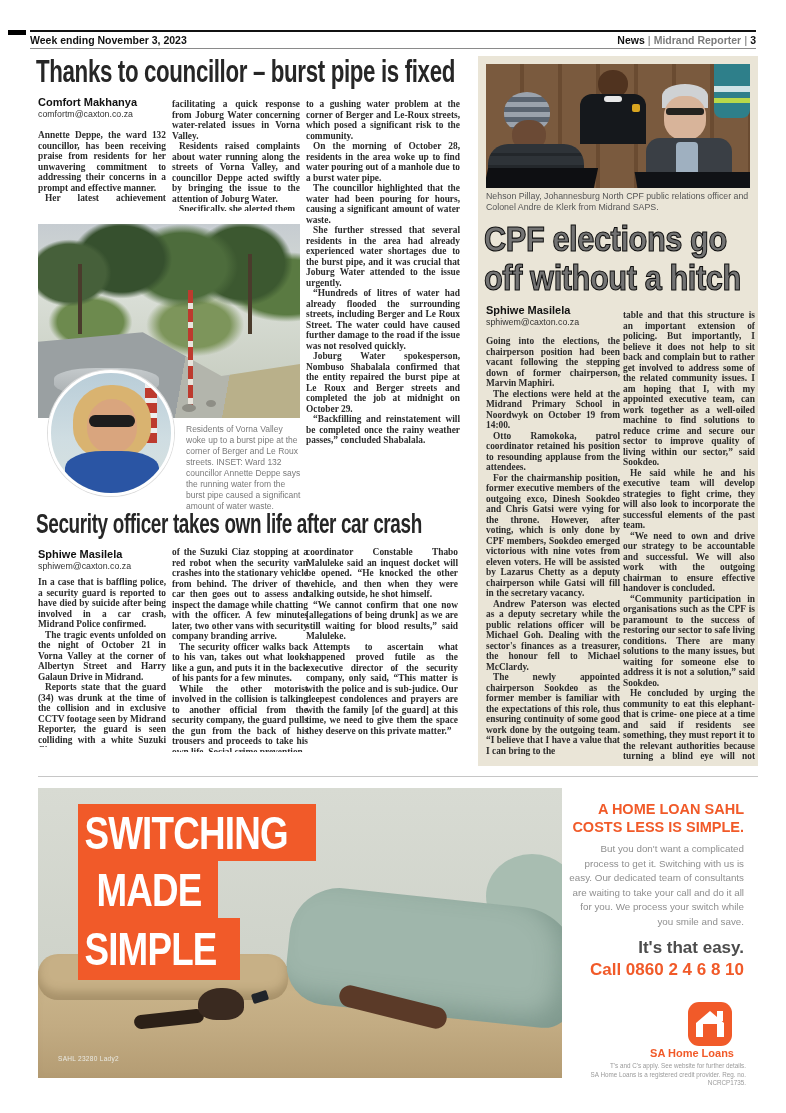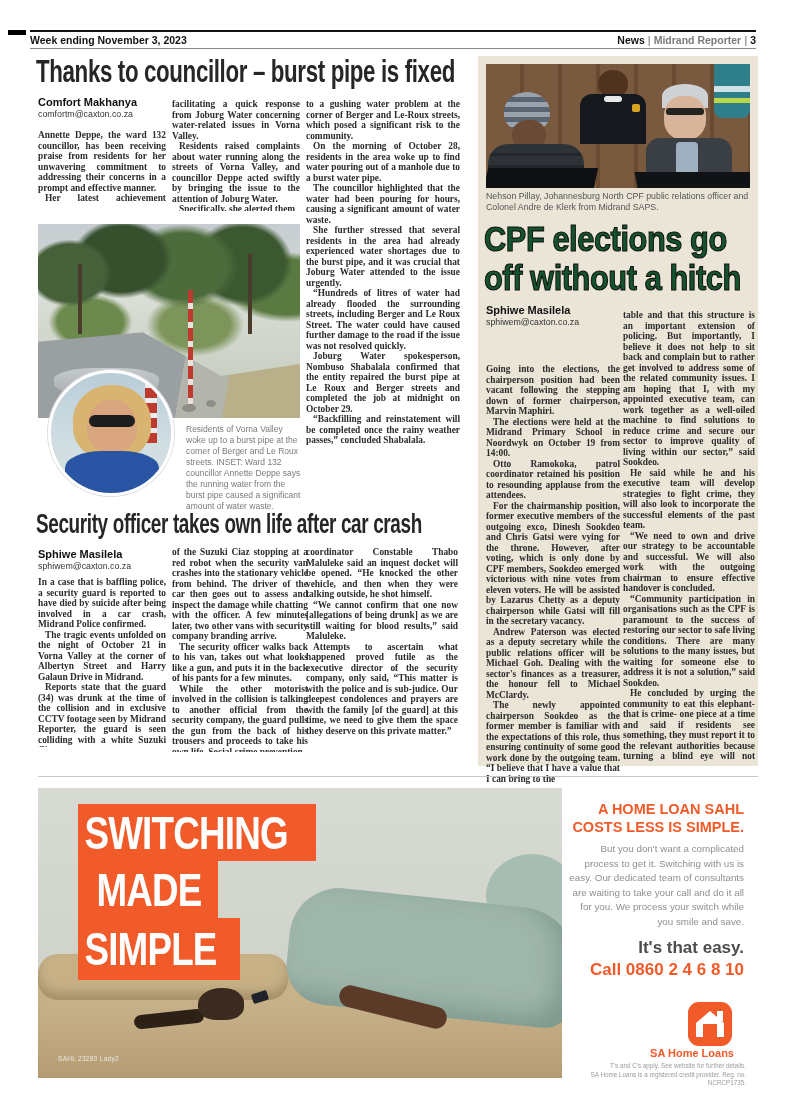--- a/index.html
+++ b/index.html
@@ -11,21 +11,21 @@
   .edge-mark{left:8px;top:30px;width:18px;height:5px;background:#000;}
   .hdr{left:30px;top:30px;width:726px;height:16px;border-top:2px solid #111;border-bottom:1px solid #8a8a8a;
        display:flex;justify-content:space-between;align-items:center;font-size:10.5px;font-weight:bold;color:#111;}
   .hdr .lite{color:#7b7b7b;font-weight:bold;}
   .hdr .sep{color:#9a9a9a;padding:0 3px;}
 
   
   .cond{display:inline-block;transform-origin:0 50%;white-space:nowrap;}
   .h-main{left:36px;top:54px;font-size:31px;font-weight:bold;color:#262626;letter-spacing:-.5px;}
   .h-sec{left:36px;top:509px;font-size:27px;font-weight:bold;color:#262626;letter-spacing:-.5px;}
-  .h-cpf{left:484px;top:219px;width:272px;font-size:35px;line-height:39px;font-weight:bold;color:#14532d;
+  .h-cpf{left:484px;top:219px;width:272px;font-size:35px;line-height:39px;font-weight:bold;color:#737373;
          letter-spacing:-.5px;-webkit-text-stroke:1.1px #0e0e0e;}
   .h-cpf .cond{transform:scaleX(.88);}
 
   
   .byline .nm{font-size:11px;font-weight:bold;color:#111;}
   .byline .em{font-size:8.8px;color:#333;margin-top:1px;}
 
   
   .body{font-family:"Liberation Serif",serif;font-size:9.4px;line-height:10.5px;color:#2c2c2c;
         text-align:justify;overflow:hidden;}
@@ -72,21 +72,21 @@
   
   .cap1{left:186px;top:424px;width:118px;font-size:8.5px;line-height:11px;color:#7a7a7a;}
   .capC{left:486px;top:191px;width:264px;font-size:8.8px;line-height:10.5px;color:#555;}
 
   
   .panel{left:478px;top:56px;width:280px;height:710px;background:#eae5d7;}
   .photo2{left:486px;top:64px;width:264px;height:124px;overflow:hidden;
     background:repeating-linear-gradient(90deg,#7a5a3e 0 34px,#6a4b31 34px 38px),linear-gradient(#7a5a3e,#5d4026);}
   .p2{position:absolute;}
   .byC{left:486px;top:304px;}
-  .cpf1{left:486px;top:336px;width:134px;height:424px;margin-top:28px;}
+  .cpf1{left:486px;top:336px;width:134px;height:424px;}
   .cpf2{left:623px;top:310px;width:132px;height:452px;}
 
   
   .rule{left:38px;top:776px;width:720px;height:1px;background:#c6c6c6;}
 
   
   .ad-photo{left:38px;top:788px;width:524px;height:290px;overflow:hidden;
     background:linear-gradient(#d8dbd3,#cfd3ca 60%,#c8ccc2);}
   .mattress{position:absolute;left:-10px;bottom:0;width:560px;height:112px;border-radius:26px 30px 6px 6px;
     background:linear-gradient(#cdb88e,#c2ab82 55%,#b49c73);box-shadow:inset 0 10px 14px rgba(120,95,60,.35);}

